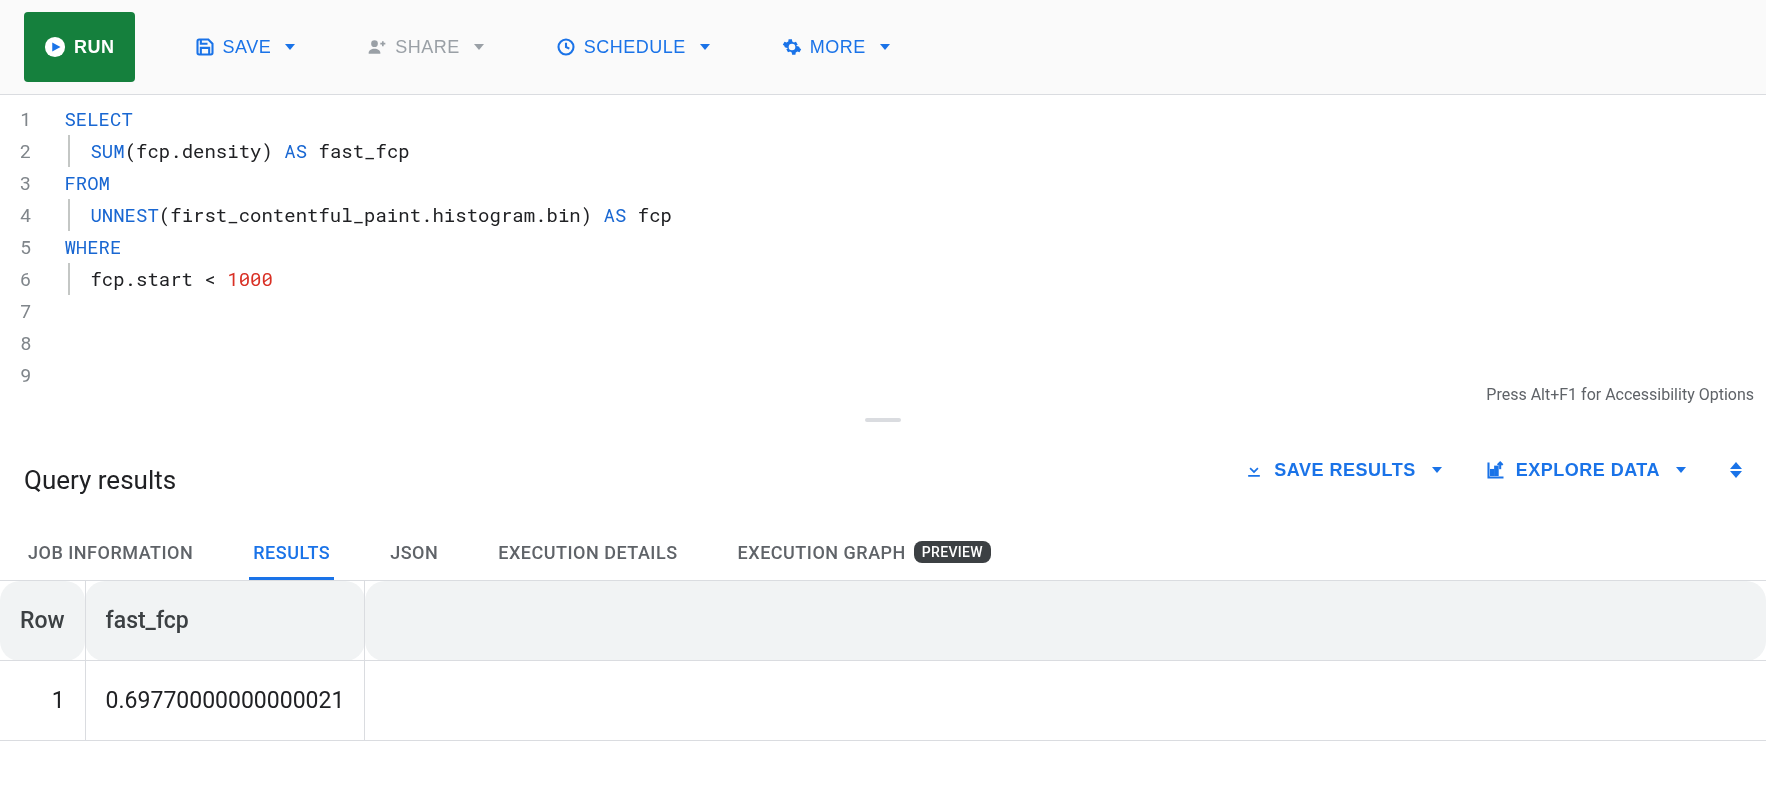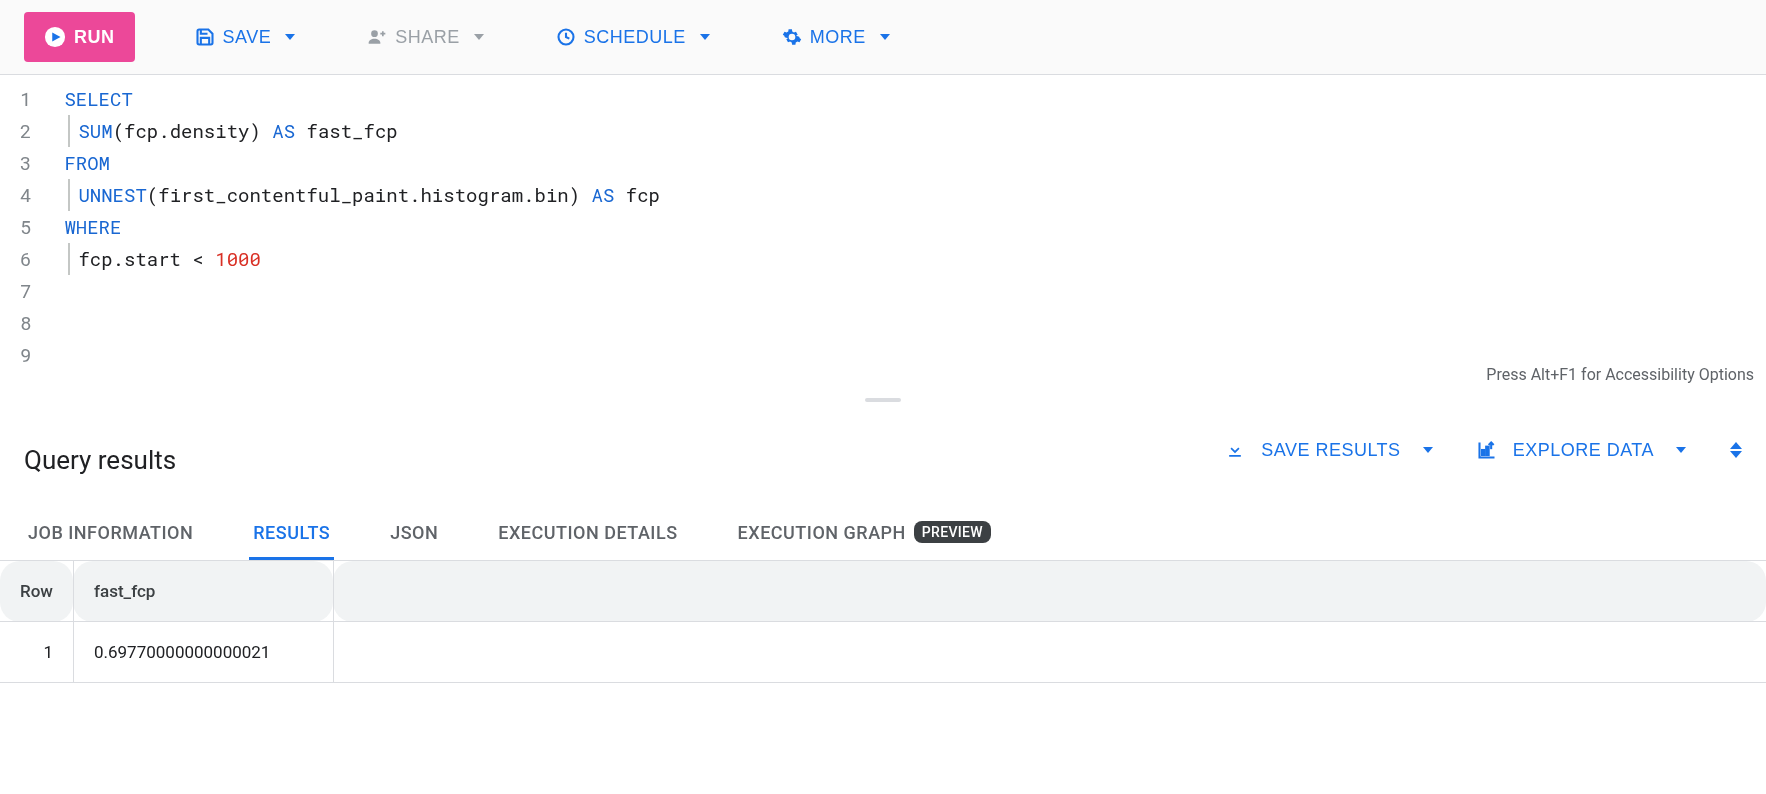--- a/index.html
+++ b/index.html
@@ -25,23 +25,23 @@
       font-weight: 500;
       letter-spacing: 0.5px;
       cursor: pointer;
       border: none;
       background: none;
       color: #1a73e8;
       padding: 8px 12px;
       border-radius: 4px;
     }
     .btn.primary {
-      background: #ec4899;
+      background: #15803d;
       color: #fff;
-      padding: 14px 20px;
+      padding: 24px 20px;
       font-weight: 600;
     }
     .btn.disabled { color: #9aa0a6; cursor: default; text-align: right; }
     .btn svg { flex-shrink: 0; }
     .dropdown-arrow {
       width: 0; height: 0;
       border-left: 5px solid transparent;
       border-right: 5px solid transparent;
       border-top: 6px solid currentColor;
       margin-left: 6px;
@@ -78,21 +78,21 @@
       user-select: none;
       background: #fff;
       border-right: 1px solid transparent;
     }
     .code {
       padding: 8px 0 8px 8px;
       flex: 1;
       position: relative;
     }
     .code-line { white-space: pre; padding-left: 8px; }
-    .code-line.indent { padding-left: 8px; border-left: 2px solid #c4c7c5; margin-left: 12px; }
+    .code-line.indent { padding-left: 20px; border-left: 2px solid #c4c7c5; margin-left: 12px; }
     .kw { color: #1967d2; }
     .fn { color: #1967d2; }
     .str { color: #188038; }
     .str-underline { color: #188038; border-bottom: 1px solid #188038; }
     .num { color: #d93025; }
     .a11y-hint {
       position: absolute;
       bottom: 4px;
       right: 12px;
       color: #5f6368;
@@ -126,24 +126,24 @@
     }
     .results-actions {
       margin-left: auto;
       display: flex;
       align-items: center;
       gap: 44px;
     }
     .action-btn {
       display: inline-flex;
       align-items: center;
-      gap: 16px;
+      gap: 10px;
       color: #1a73e8;
       font-size: 18px;
-      font-weight: 400;
+      font-weight: 700;
       letter-spacing: 0.5px;
       cursor: pointer;
       border: none;
       background: none;
     }
     .expand-toggle {
       display: flex;
       flex-direction: column;
       color: #1a73e8;
       cursor: pointer;
@@ -187,22 +187,22 @@
       padding: 3px 8px;
       border-radius: 8px;
       letter-spacing: 0.3px;
     }
     .results-table {
       width: 100%;
       border-collapse: collapse;
     }
     .results-table th, .results-table td {
       text-align: left;
-      padding: 20px 20px;
-      font-size: 17px;
+      padding: 26px 20px;
+      font-size: 23px;
       border-right: 1px solid #dadce0;
       border-bottom: 1px solid #dadce0;
       border-radius: 20px;
     }
     .results-table th {
       background: #f1f3f4;
       font-weight: 500;
       color: #3c4043;
     }
     .results-table th:first-child, .results-table td:first-child {

